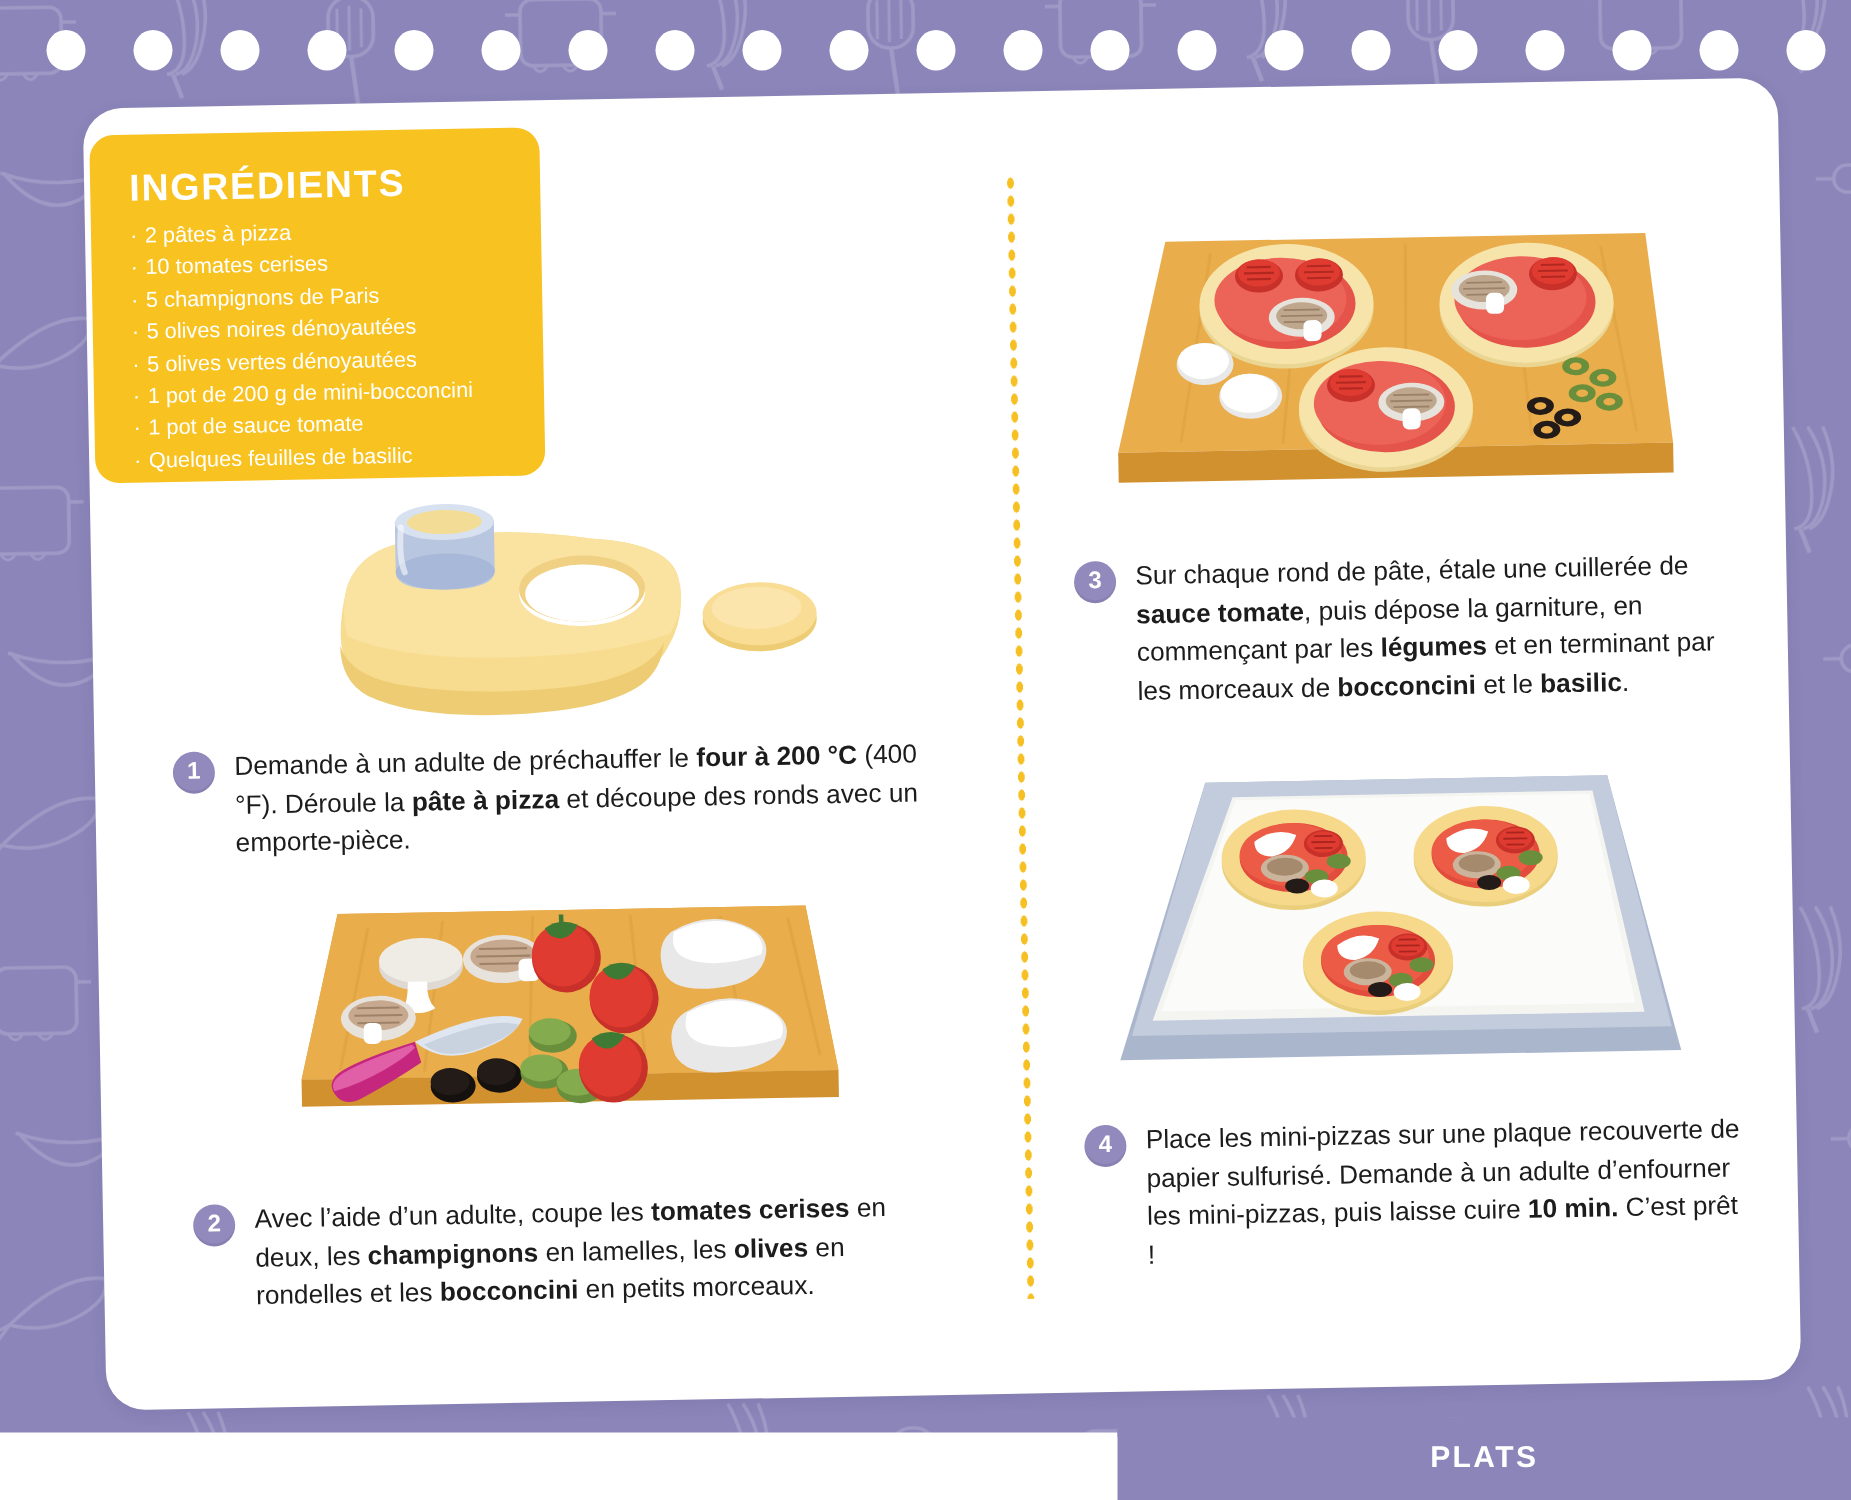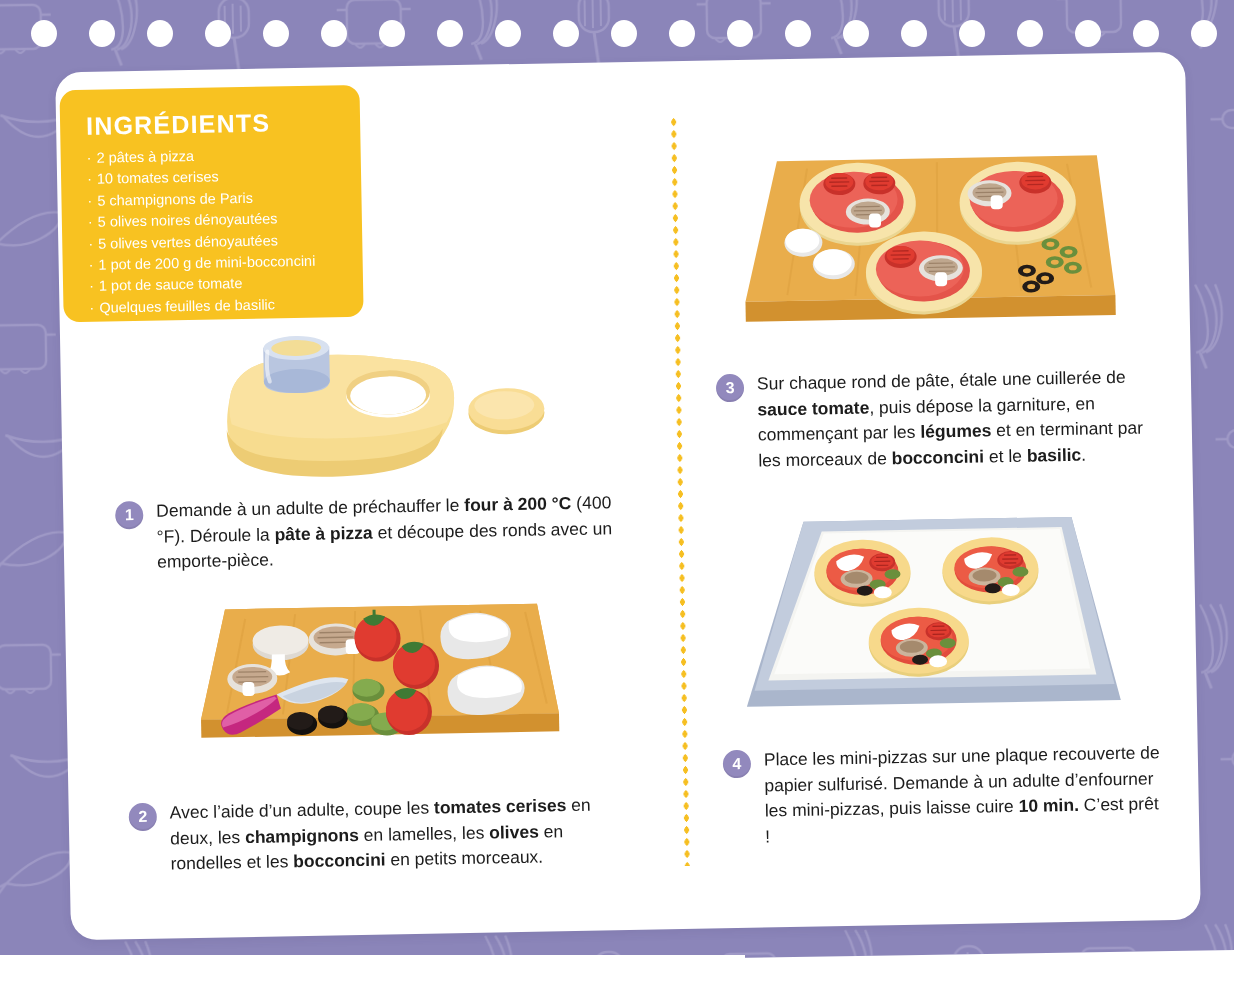--- a/index.html
+++ b/index.html
@@ -511,14 +511,17 @@
 
       <div class="step step-4">
         <div class="badge">4</div>
         <div class="step-text">Place les mini-pizzas sur une plaque recouverte de papier sulfurisé. Demande à un adulte d’enfourner les mini-pizzas, puis laisse cuire <b>10 min.</b> C’est prêt !</div>
       </div>
 
     </div>
   </div>
 
   <div class="footer-white"></div>
+  <div class="footer-tab">
+    <span class="footer-label">PLATS</span>
+  </div>
 
 </div>
 
 </body></html>

